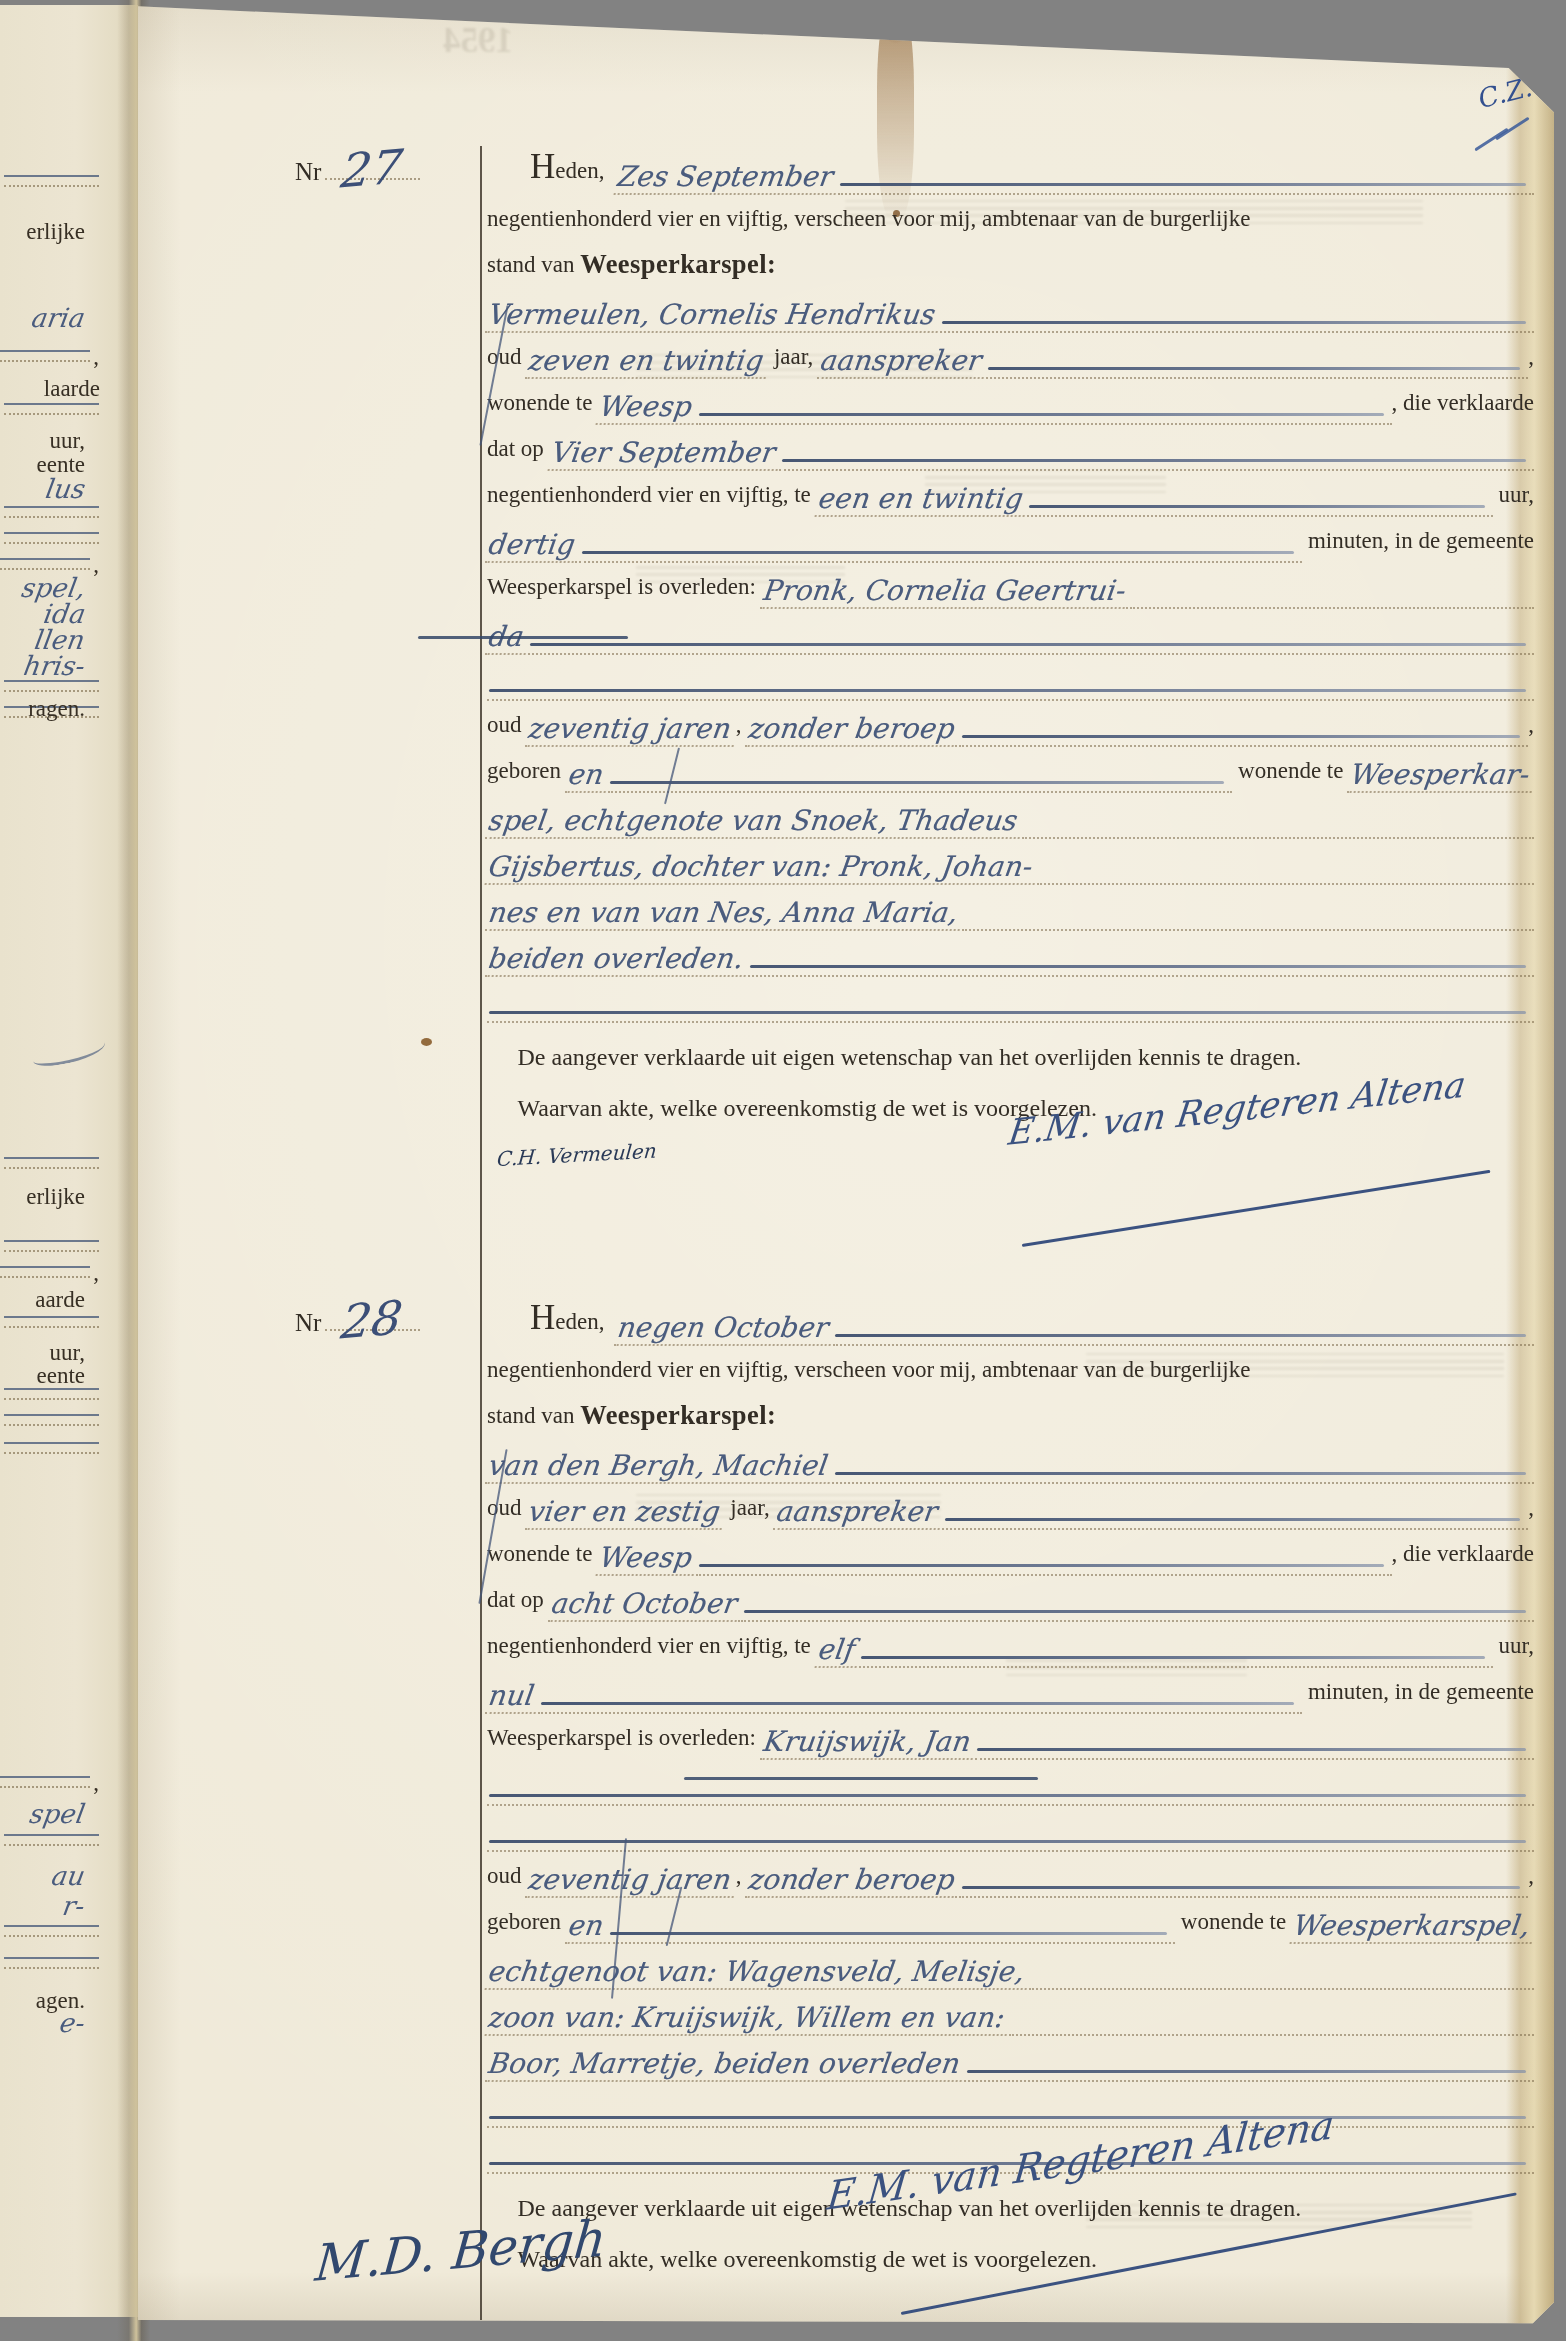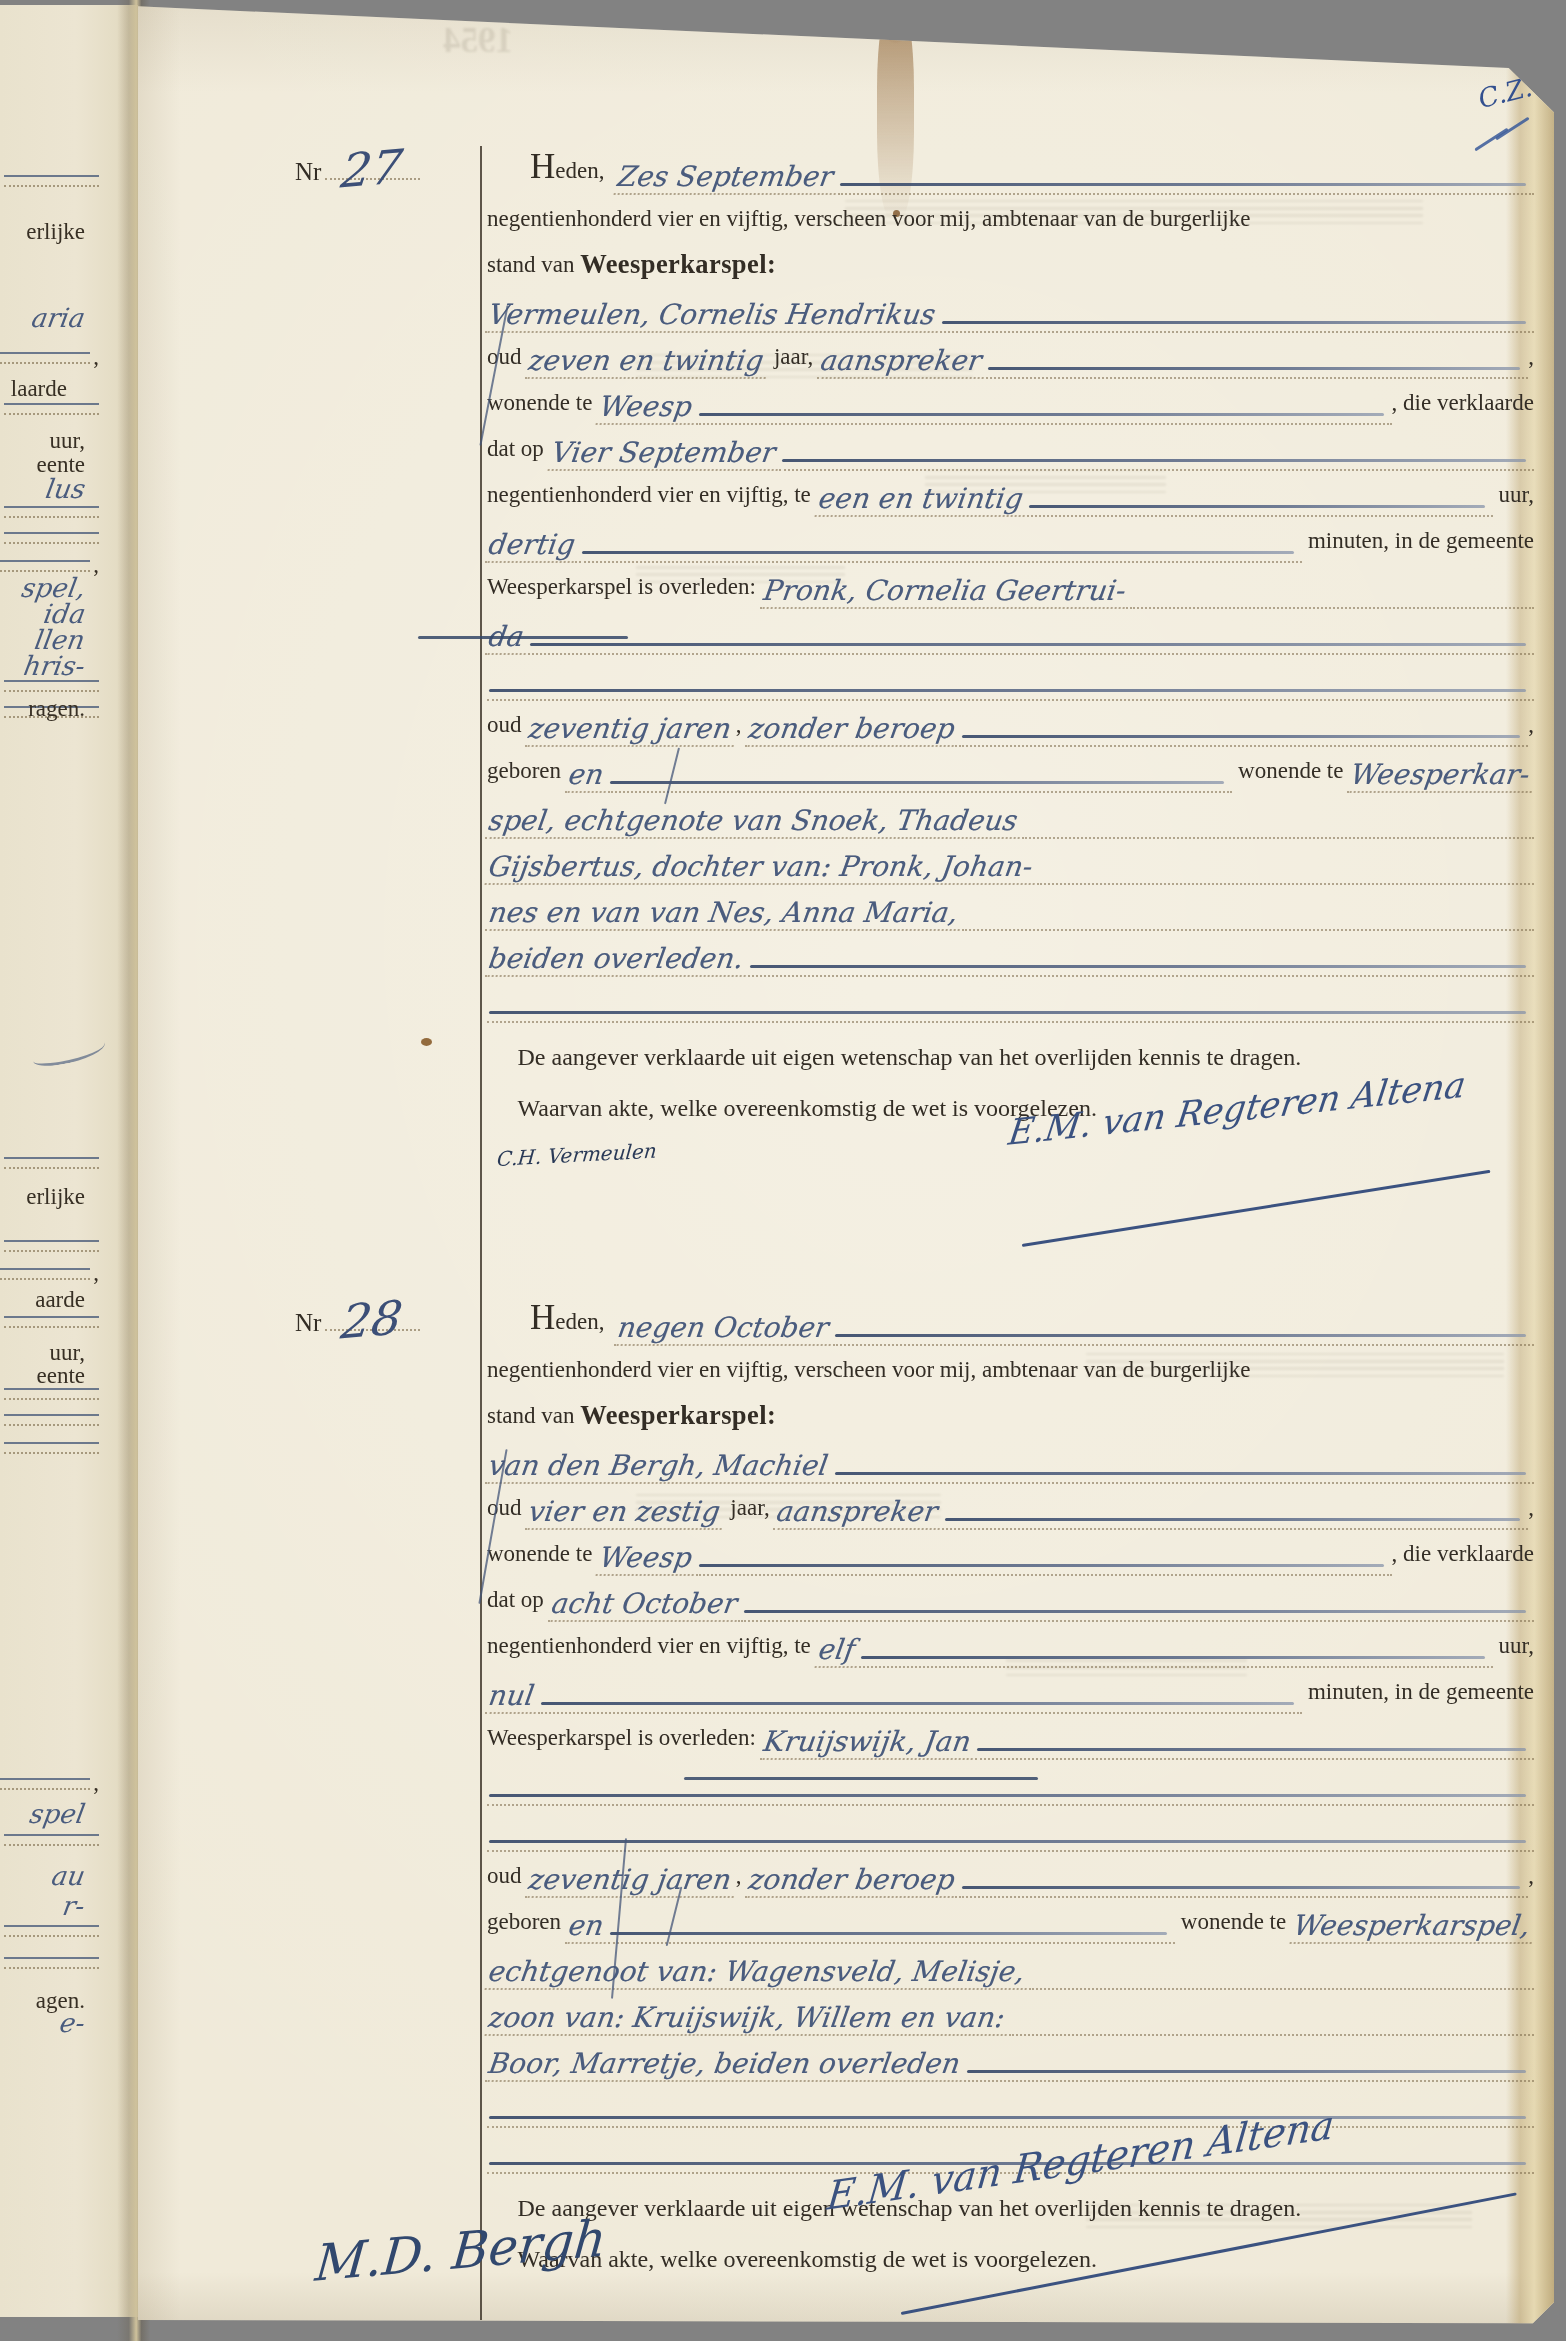--- a/index.html
+++ b/index.html
@@ -1,21 +1,21 @@
 <!DOCTYPE html>
 <html style="font-size:13px"><head>
 <meta charset="utf-8">
 <style>
   html,body{margin:0;padding:0;background:#828282;}
   #scan{position:relative;width:1567px;height:2342px;background:#828282;overflow:hidden;
         font-family:"Liberation Serif",serif;}
   
   #edge-strip{position:absolute;left:0;top:4.8px;width:138px;height:2312px;
       background:linear-gradient(90deg,#e9e2cd 0%,#ece5d2 55%,#e4dcc4 85%,#d8cdae 100%);}
-  .ef-frag{position:absolute;display:flex;align-items:flex-end;gap:3.2px;margin-left:20px;}
+  .ef-frag{position:absolute;display:flex;align-items:flex-start;gap:3.2px;margin-left:20px;}
   .ef-p{font:23px/1.1 "Liberation Serif",serif;color:#372f24;white-space:pre;}
   .ef-h{font-family:"DejaVu Serif",serif;font-style:italic;font-size:26.5px;line-height:1;
         color:#4a5c7e;transform:skewX(-10deg);white-space:pre;}
   .ef-line{width:95px;height:8px;border-top:2.4px solid rgba(66,85,118,.75);
         border-bottom:2.4px dotted rgba(120,102,70,.6);}
   .ef-comma{font:23px/0.6 "Liberation Serif",serif;color:#372f24;}
   .ef-stroke{width:74px;height:19px;border-bottom:3.2px solid rgba(74,92,126,.65);
         border-radius:0 0 70% 40%;transform:rotate(-10deg);}
   
   #fold{position:absolute;left:117px;top:0;width:37px;height:2342px;
@@ -96,21 +96,21 @@
       <div class="ef-frag" style="top: 214px; right: 53px;">
         <span class="ef-p">erlijke</span>
       </div>
       <div class="ef-frag" style="top: 300px; right: 53px;">
         <span class="ef-h">aria</span>
       </div>
       <div class="ef-frag" style="top: 345px; right: 39px;">
         <div class="ef-line"></div>
         <span class="ef-comma">,</span>
       </div>
-      <div class="ef-frag" style="top: 371px; right: 71px;">
+      <div class="ef-frag" style="top: 371px; right: 38px;">
         <span class="ef-p">laarde</span>
       </div>
       <div class="ef-frag" style="top: 398px; right: 39px;">
         <div class="ef-line"></div>
       </div>
       <div class="ef-frag" style="top: 423px; right: 53px;">
         <span class="ef-p">uur,</span>
       </div>
       <div class="ef-frag" style="top: 447px; right: 53px;">
         <span class="ef-p">eente</span>

